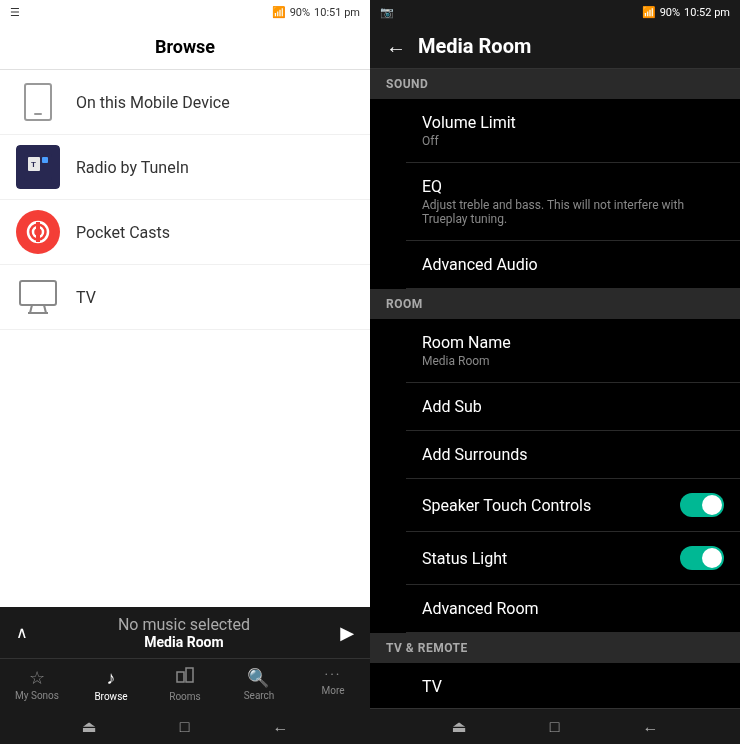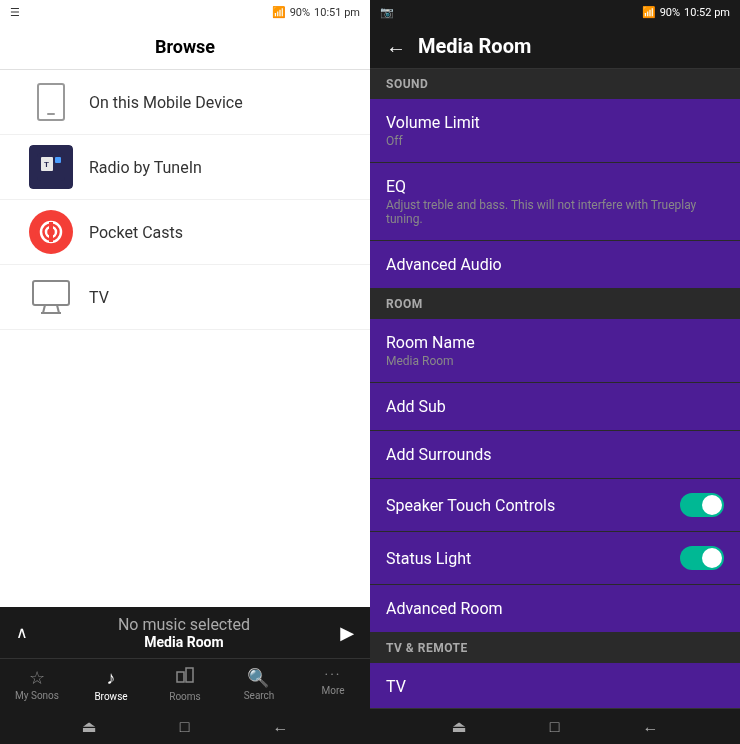--- a/index.html
+++ b/index.html
@@ -48,21 +48,21 @@
     }
 
     .browse-list {
       flex: 1;
       overflow-y: auto;
     }
 
     .browse-item {
       display: flex;
       align-items: center;
-      padding: 10px 29px;
+      padding: 10px 16px;
       border-bottom: 1px solid #f0f0f0;
       cursor: pointer;
     }
 
     .browse-item-icon {
       width: 44px;
       height: 44px;
       margin-right: 16px;
       display: flex;
       align-items: center;
@@ -232,39 +232,40 @@
 
     .right-header h1 {
       font-size: 20px;
       font-weight: bold;
       color: #fff;
     }
 
     .settings-content {
       flex: 1;
       overflow-y: auto;
-      background: #4c1d95;
+      background: #000000;
     }
 
     .section-header {
       background: #2a2a2a;
       padding: 8px 16px;
       font-size: 12px;
       font-weight: bold;
       color: #aaa;
       letter-spacing: 0.5px;
     }
 
     .settings-item {
       padding: 14px 16px;
       border-bottom: 1px solid #2a2a2a;
       display: flex;
       align-items: center;
       justify-content: space-between;
       cursor: pointer;
+      margin-left: 36px;
     }
 
     .settings-item-text {}
 
     .settings-item-title {
       font-size: 16px;
       color: #fff;
     }
 
     .settings-item-subtitle {

